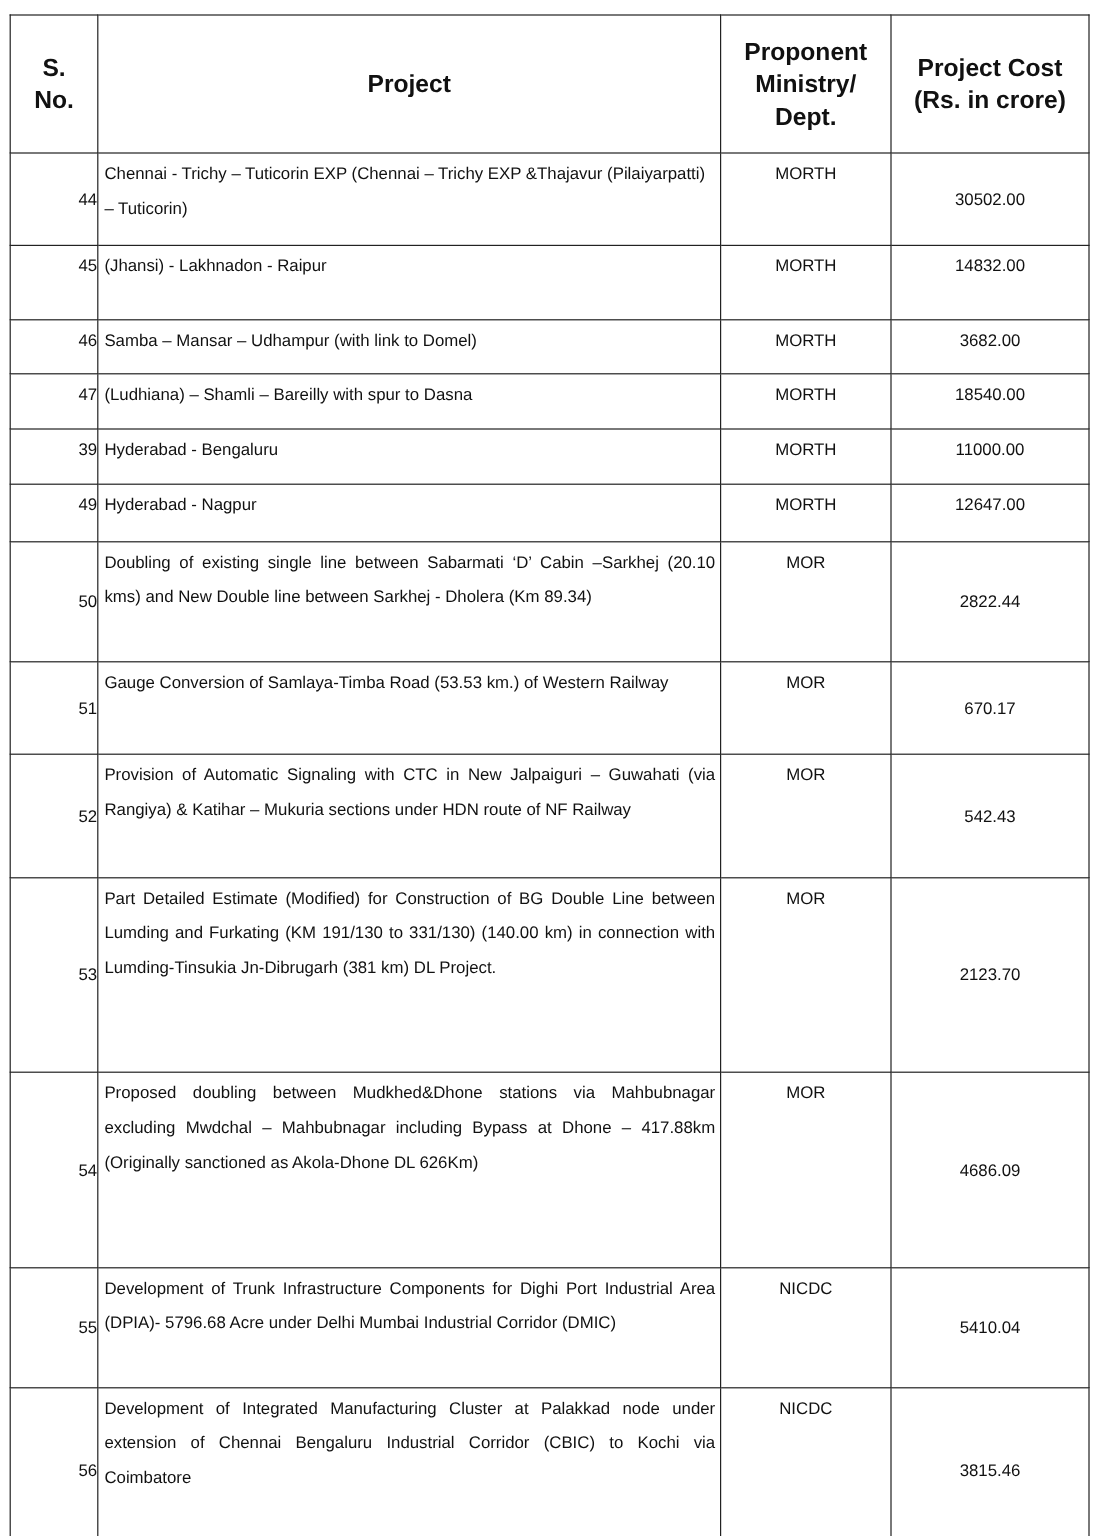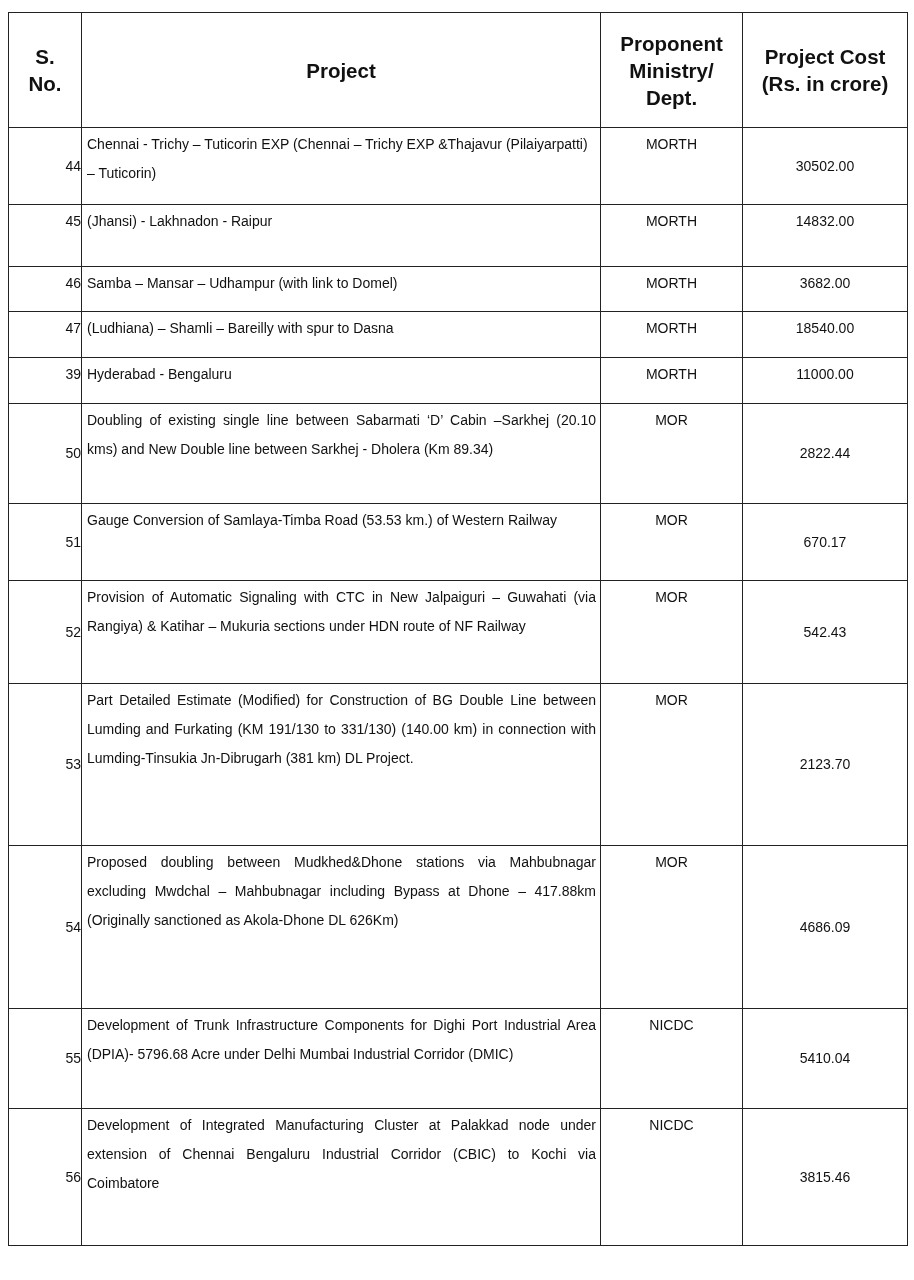--- a/index.html
+++ b/index.html
@@ -58,20 +58,26 @@
       <td class="proj single">(Ludhiana) – Shamli – Bareilly with spur to Dasna</td>
       <td class="ministry">MORTH</td>
       <td class="cost" style="vertical-align:top;padding-top:2px;">18540.00</td>
     </tr>
     <tr style="height:46px;">
       <td class="sno" style="vertical-align:top;padding-top:2px;">39</td>
       <td class="proj single">Hyderabad - Bengaluru</td>
       <td class="ministry">MORTH</td>
       <td class="cost" style="vertical-align:top;padding-top:2px;">11000.00</td>
     </tr>
+    <tr style="height:48px;">
+      <td class="sno" style="vertical-align:top;padding-top:2px;">49</td>
+      <td class="proj single">Hyderabad - Nagpur</td>
+      <td class="ministry">MORTH</td>
+      <td class="cost" style="vertical-align:top;padding-top:2px;">12647.00</td>
+    </tr>
     <tr style="height:100px;">
       <td class="sno">50</td>
       <td class="proj">Doubling of existing single line between Sabarmati ‘D’ Cabin –Sarkhej (20.10 kms) and New Double line between Sarkhej - Dholera (Km 89.34)</td>
       <td class="ministry">MOR</td>
       <td class="cost">2822.44</td>
     </tr>
     <tr style="height:77px;">
       <td class="sno">51</td>
       <td class="proj single">Gauge Conversion of Samlaya-Timba Road (53.53 km.) of Western Railway</td>
       <td class="ministry">MOR</td>

